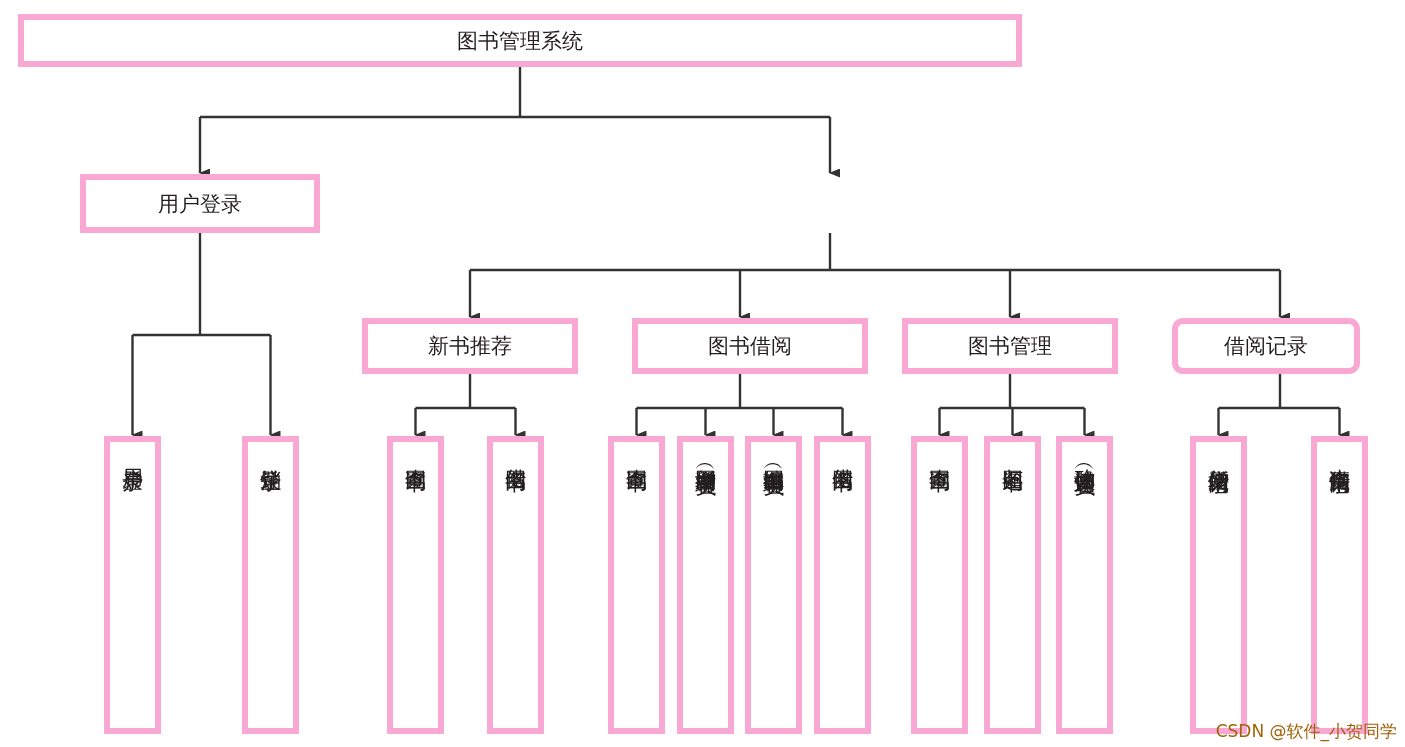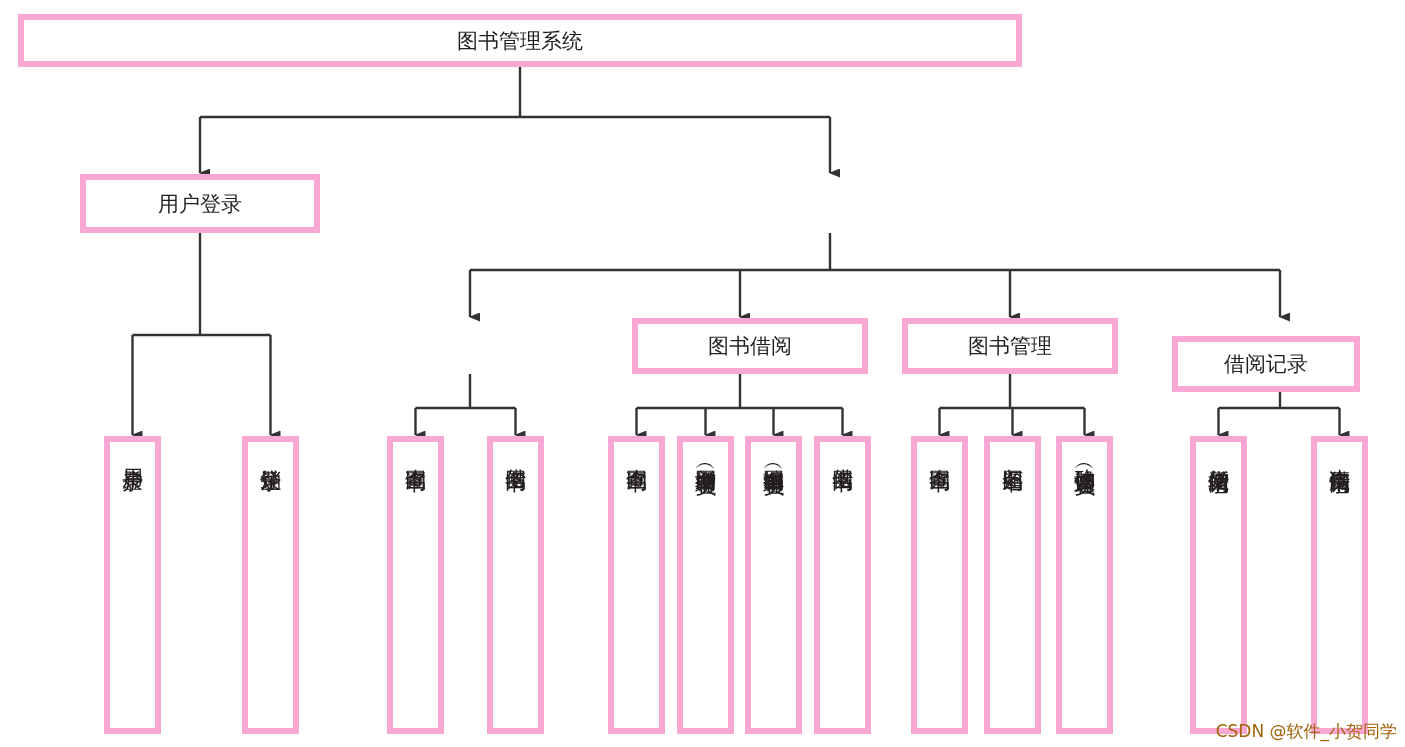--- a/index.html
+++ b/index.html
@@ -115,27 +115,30 @@
   </svg>
 
   <div class="node horizontal" style="left: 18px; top: 14px; width: 1004px; height: 53px;">
     <span>图书管理系统</span>
   </div>
 
   <div class="node horizontal" style="left: 80px; top: 174px; width: 240px; height: 59px;">
     <span>用户登录</span>
   </div>
 
+  <div class="node horizontal" style="left: 362px; top: 318px; width: 216px; height: 56px;">
+    <span>新书推荐</span>
+  </div>
   <div class="node horizontal" style="left: 632px; top: 318px; width: 236px; height: 56px;">
     <span>图书借阅</span>
   </div>
   <div class="node horizontal" style="left: 902px; top: 318px; width: 216px; height: 56px;">
     <span>图书管理</span>
   </div>
-  <div class="node horizontal" style="left: 1172px; top: 336px; width: 188px; height: 56px;">
+  <div class="node horizontal" style="left: 1172px; top: 318px; width: 188px; height: 56px; border-radius: 11px;">
     <span>借阅记录</span>
   </div>
 
   <div class="node vertical" style="left: 104px; top: 436px; width: 57px; height: 298px;">
     <span class="vlabel">用户登录</span>
   </div>
   <div class="node vertical" style="left: 242px; top: 436px; width: 57px; height: 298px;">
     <span class="vlabel">注销登录</span>
   </div>
   <div class="node vertical" style="left: 387px; top: 436px; width: 57px; height: 298px;">

